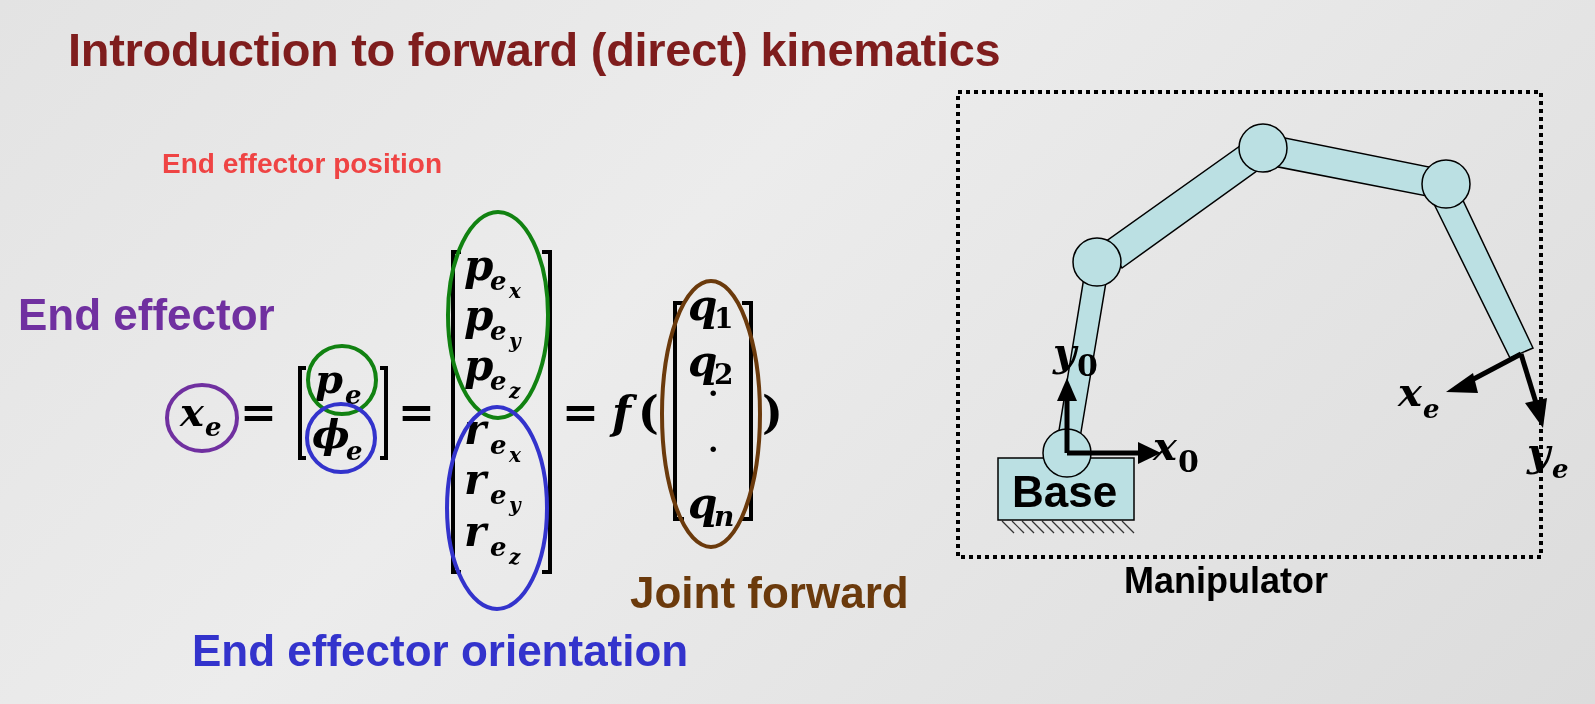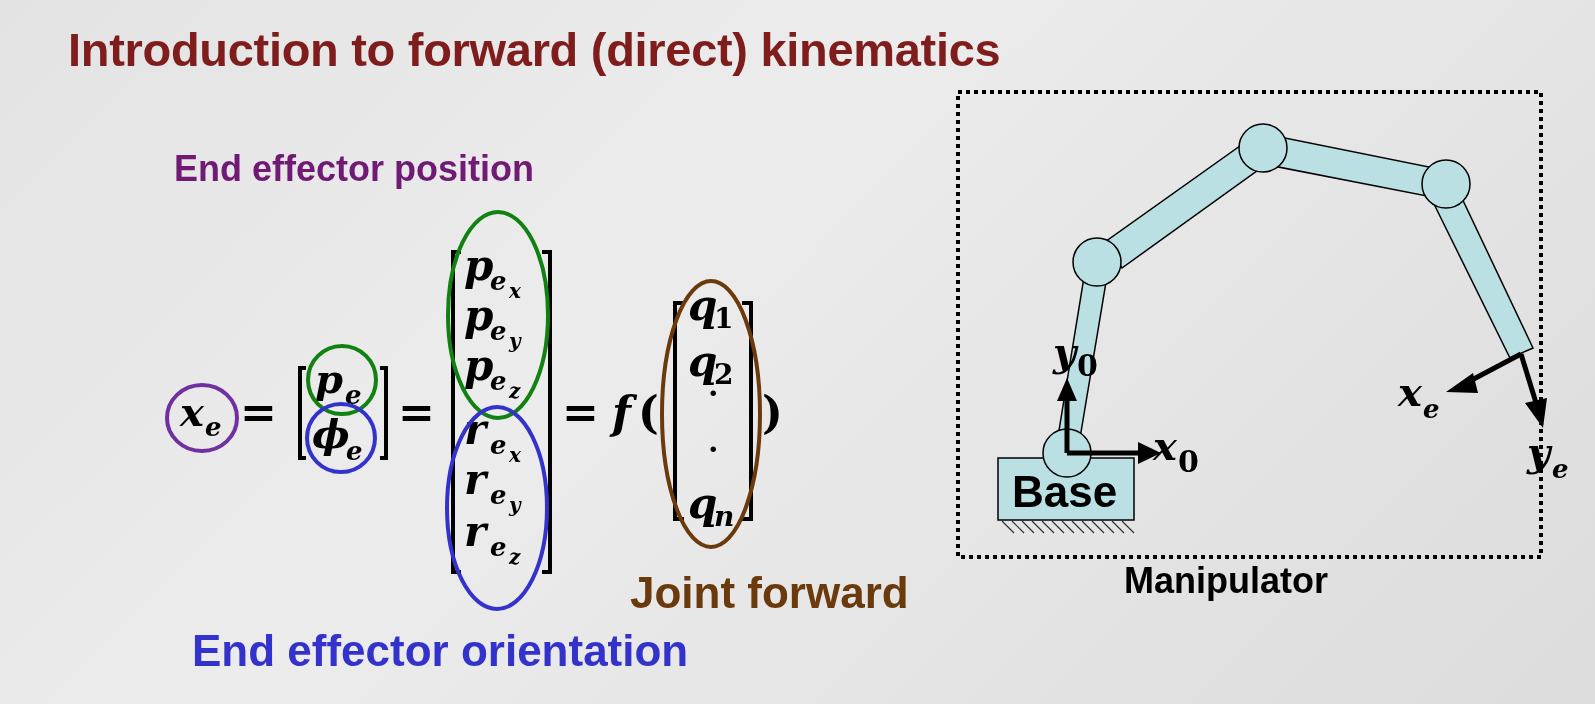--- a/index.html
+++ b/index.html
@@ -4,37 +4,38 @@
 <style>
   html, body { margin:0; padding:0; }
   body {
     width:1595px; height:704px; overflow:hidden; position:relative;
     background: linear-gradient(135deg, #e3e3e3 0%, #ececec 40%, #e4e4e4 70%, #dcdcdc 100%);
     font-family: "Liberation Sans", sans-serif;
   }
   .abs { position:absolute; }
   .title { left:68px; top:22px; font-size:47px; font-weight:bold; color:#7f1d1d; letter-spacing:-0.3px; white-space:nowrap; }
   .lbl { font-weight:bold; white-space:nowrap; }
-  .lbl-pos { left:174px; top:148px; font-size:36px; color:#701a75; }
+  .lbl-pos { left:162px; top:148px; font-size:28px; color:#ef4444; }
   .lbl-pose { left:18px; top:286px; font-size:44px; color:#7030a0; line-height:58px; }
   .lbl-ori { left:192px; top:626px; font-size:44px; color:#3333cc; }
   .lbl-joint { left:630px; top:568px; font-size:44px; color:#6b3a0c; }
   .lbl-manip { left:1124px; top:560px; font-size:36px; color:#000; }
   svg { position:absolute; left:0; top:0; }
   .m { font-family:"DejaVu Serif", serif; font-style:italic; font-weight:bold; fill:#000; }
   .mn { font-family:"DejaVu Serif", serif; font-weight:bold; fill:#000; }
   .base-txt { font-family:"Liberation Sans", sans-serif; font-weight:bold; fill:#000; }
 </style>
 </head>
 <body>
 
 <div class="abs title">Introduction to forward (direct) kinematics</div>
 
 <div class="abs lbl lbl-pos">End effector position</div>
 <div class="abs lbl lbl-pose">
+  <div>End effector</div>
 </div>
 <div class="abs lbl lbl-ori">End effector orientation</div>
 <div class="abs lbl lbl-joint">Joint forward</div>
 <div class="abs lbl lbl-manip">Manipulator</div>
 
 <svg width="1595" height="704">
 
   <text class="m" x="180" y="426" font-size="40">x</text>
   <text class="m" x="205" y="436" font-size="26">e</text>
   <ellipse cx="202" cy="418" rx="35" ry="33" fill="none" stroke="#7030a0" stroke-width="4"></ellipse>

